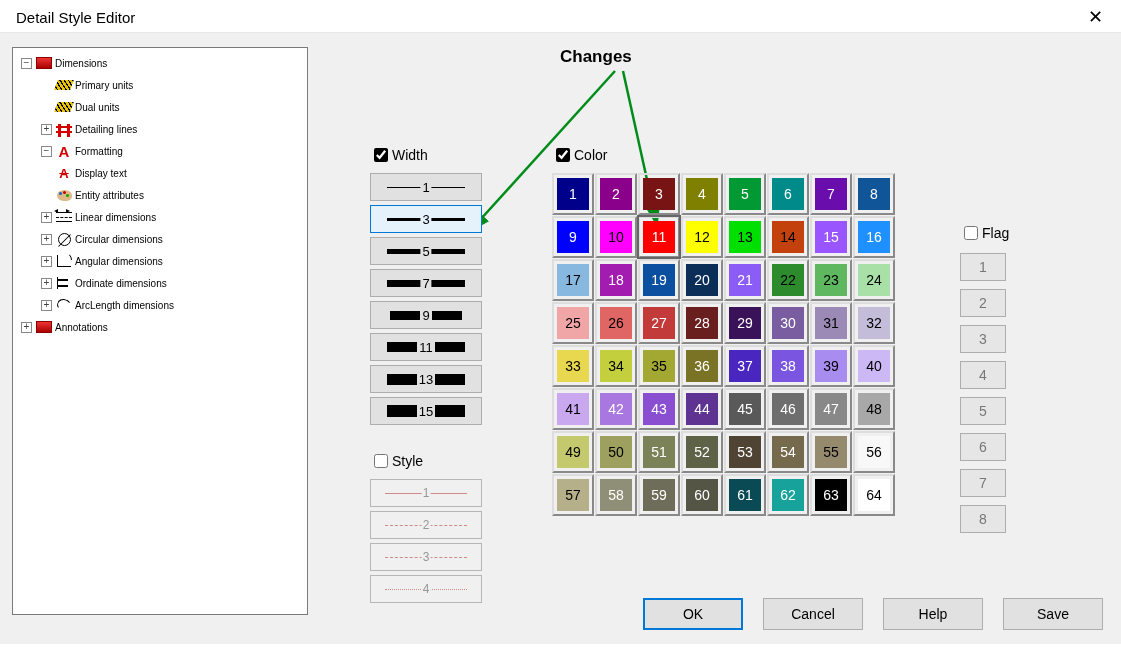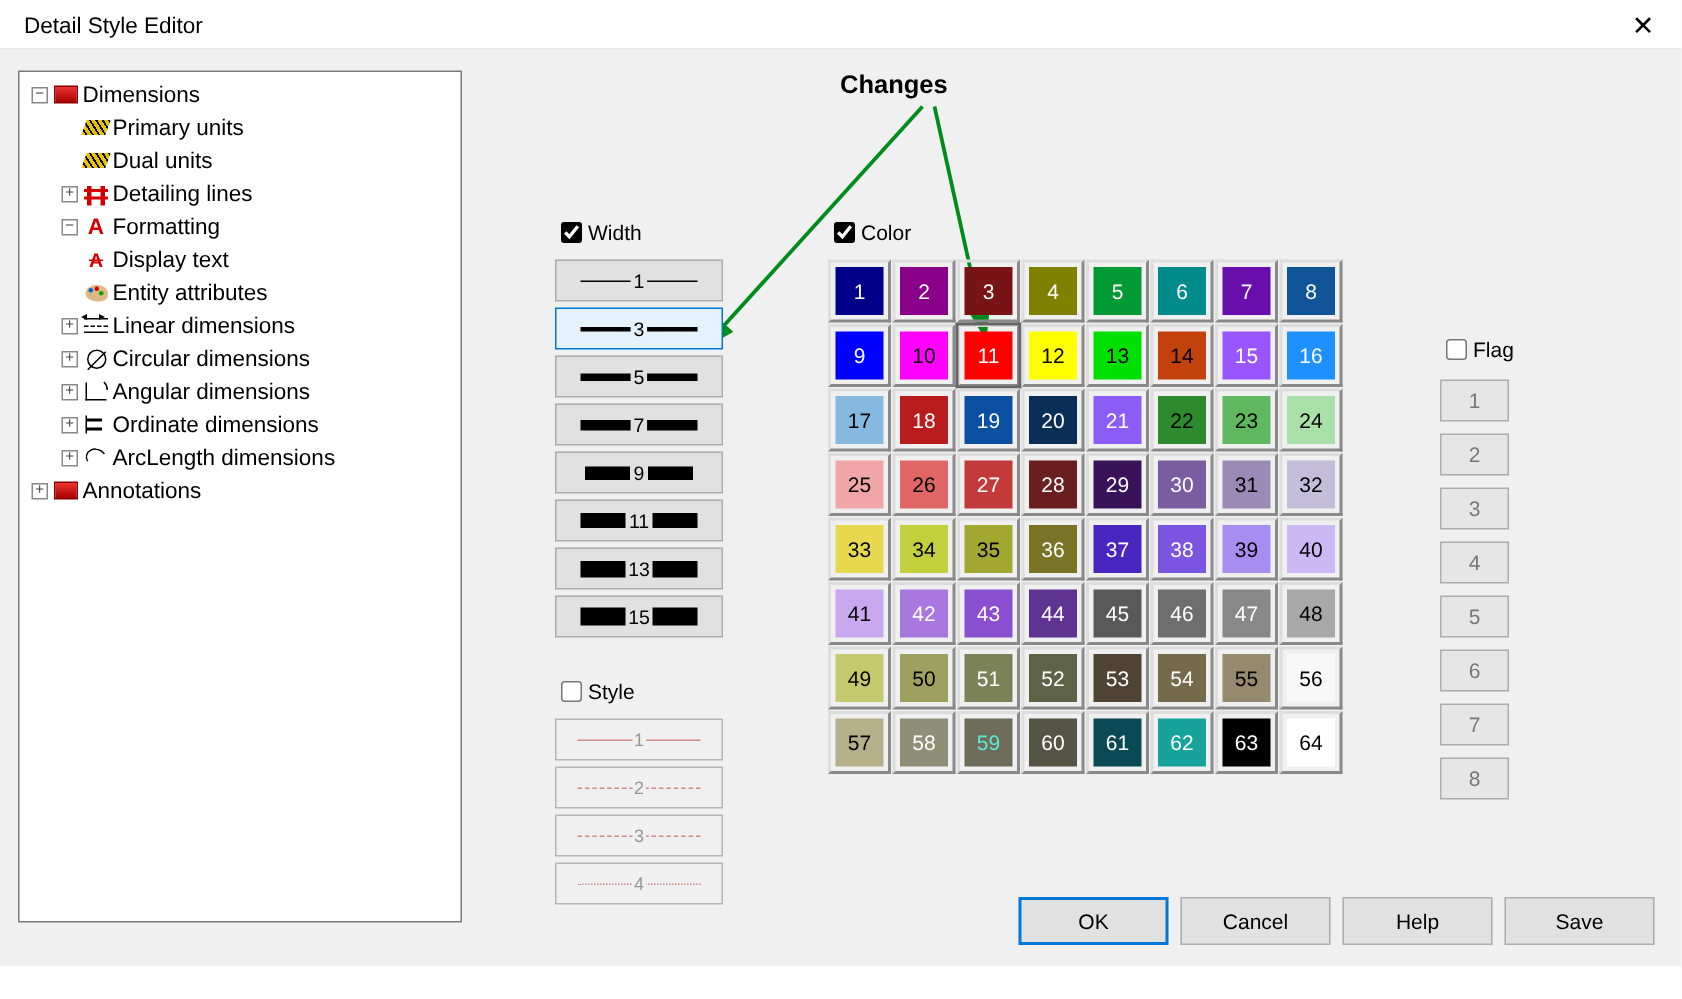--- a/index.html
+++ b/index.html
@@ -53,21 +53,21 @@
     width: 11px; height: 11px;
     border: 1px solid #888;
     display: inline-flex;
     align-items: center; justify-content: center;
     font-size: 10px; line-height: 1;
     margin: 0 3px 0 0;
     color: #444;
     background: #fff;
   }
   .pm-blank { width: 14px; display: inline-block; }
-  .tree-label { font-size: 15px; }
+  .tree-label { font-size: 10px; }
   .ic { width: 18px; height: 16px; display: inline-flex; align-items:center; justify-content:center; margin-right: 2px; }
   
   .ic-dim { background: linear-gradient(#e33,#a00); width:16px; height:12px; border:1px solid #800; }
   .ic-ruler { width:16px; height:10px; background: repeating-linear-gradient(45deg,#e6c200,#e6c200 2px,#000 2px,#000 3px); transform: skewX(-20deg); }
   .ic-det { width:16px; height:7px; border-top:2px solid #d40000; border-bottom:2px solid #d40000; position:relative; }
   .ic-det::before,.ic-det::after{content:"";position:absolute;width:3px;height:13px;background:#d40000;top:-4px;}
   .ic-det::before{left:2px}.ic-det::after{right:2px;}
   .ic-A { color:#d40000; font-weight:bold; font-size:15px; }
   .ic-pal { width:15px;height:11px;border-radius:50% 50% 40% 50%;background:#deb887;position:relative; }
   .ic-pal::after{content:"";position:absolute;left:2px;top:2px;width:3px;height:3px;border-radius:50%;background:#06c;box-shadow:4px -1px 0 #c00,7px 2px 0 #0a0;}
@@ -137,21 +137,21 @@
 
   .flag-section { position:absolute; left:960px; top:190px; }
   .flag-list { margin-top:10px;}
   .flag-btn {
     width:46px;height:28px;background:#e6e6e6;border:1px solid #adadad;color:#777;
     display:flex;align-items:center;justify-content:center;margin-bottom:8px;font-size:14px;
   }
 
   .bottom-buttons {
     position:absolute; bottom:14px; right:18px;
-    display:flex; gap:8px;
+    display:flex; gap:20px;
   }
   .btn {
     width:100px; height:32px;
     background:#e1e1e1; border:1px solid #adadad;
     font-size:14px; display:flex;align-items:center;justify-content:center;
     cursor:pointer;
   }
   .btn.primary { border:2px solid #0078d7; background:#e1e1e1; }
 </style>
 </head>
@@ -394,21 +394,21 @@
         <div class="swatch">
           <div class="swatch-inner" style="background:#9955ff;color:#fff">15</div>
         </div>
         <div class="swatch">
           <div class="swatch-inner" style="background:#1e90ff;color:#fff">16</div>
         </div>
         <div class="swatch">
           <div class="swatch-inner" style="background:#87b8e0;color:#000">17</div>
         </div>
         <div class="swatch">
-          <div class="swatch-inner" style="background:#b91c1c;color:#fff">18</div>
+          <div class="swatch-inner" style="background:#a21caf;color:#fff">18</div>
         </div>
         <div class="swatch">
           <div class="swatch-inner" style="background:#0a4fa0;color:#fff">19</div>
         </div>
         <div class="swatch">
           <div class="swatch-inner" style="background:#0b2e59;color:#fff">20</div>
         </div>
         <div class="swatch">
           <div class="swatch-inner" style="background:#8b5cf6;color:#fff">21</div>
         </div>
@@ -517,21 +517,21 @@
         <div class="swatch">
           <div class="swatch-inner" style="background:#f8f8f8;color:#000">56</div>
         </div>
         <div class="swatch">
           <div class="swatch-inner" style="background:#b5b08a;color:#000">57</div>
         </div>
         <div class="swatch">
           <div class="swatch-inner" style="background:#8f8f78;color:#fff">58</div>
         </div>
         <div class="swatch">
-          <div class="swatch-inner" style="background:#6d6d5a;color:#5eead4">59</div>
+          <div class="swatch-inner" style="background:#6d6d5a;color:#ffffff">59</div>
         </div>
         <div class="swatch">
           <div class="swatch-inner" style="background:#555545;color:#fff">60</div>
         </div>
         <div class="swatch">
           <div class="swatch-inner" style="background:#0a4a55;color:#fff">61</div>
         </div>
         <div class="swatch">
           <div class="swatch-inner" style="background:#17a29c;color:#fff">62</div>
         </div>

